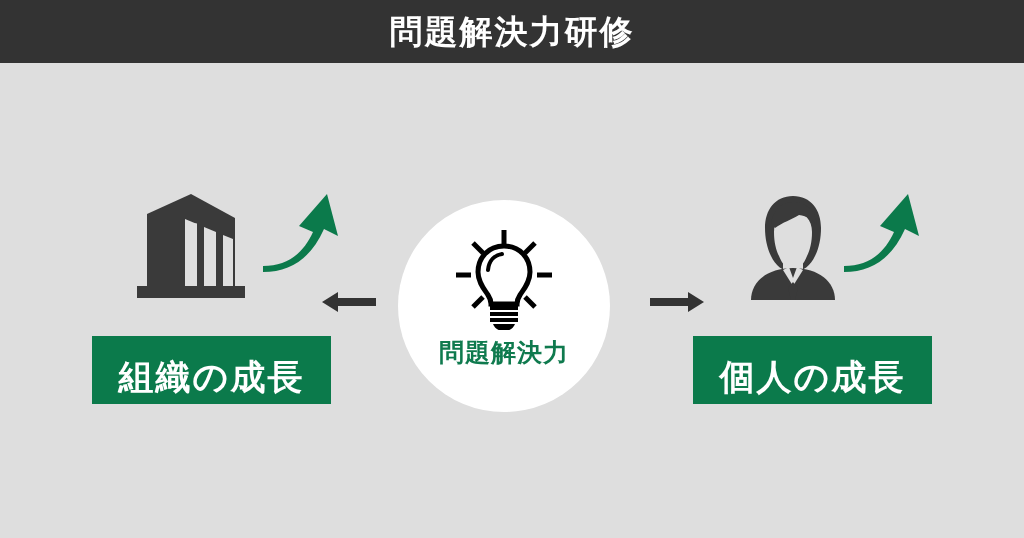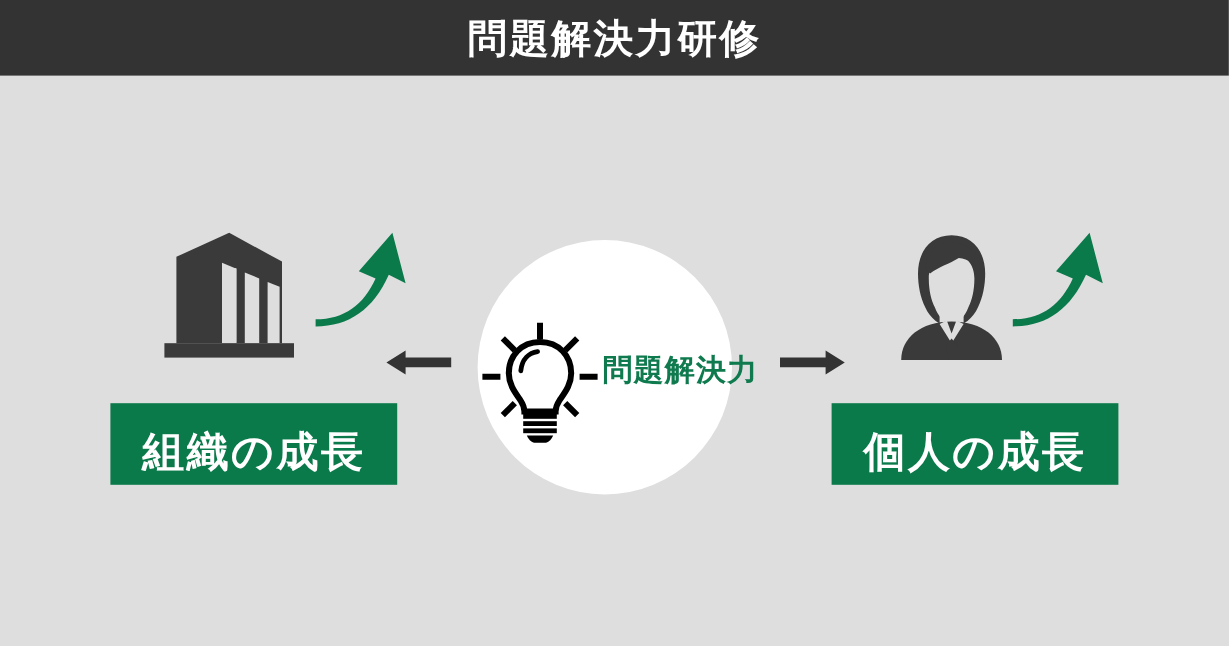--- a/index.html
+++ b/index.html
@@ -48,20 +48,21 @@
   
   .center-node {
     position: absolute;
     left: 398px;
     top: 124px; 
     width: 212px;
     height: 212px;
     border-radius: 50%;
     background: #ffffff;
     display: flex;
+    flex-direction: column;
     align-items: center;
     justify-content: flex-start;
   }
   .bulb-icon {
     margin-top: 26px;
   }
   .center-label {
     margin-top: 6px;
     color: #0f7a4e;
     font-size: 25px;

